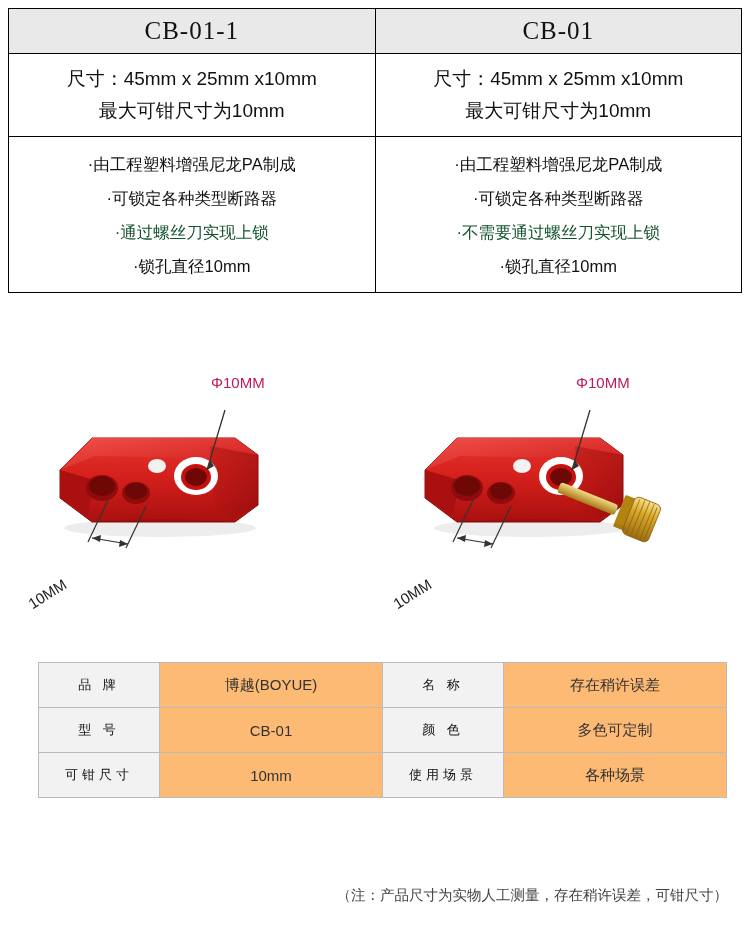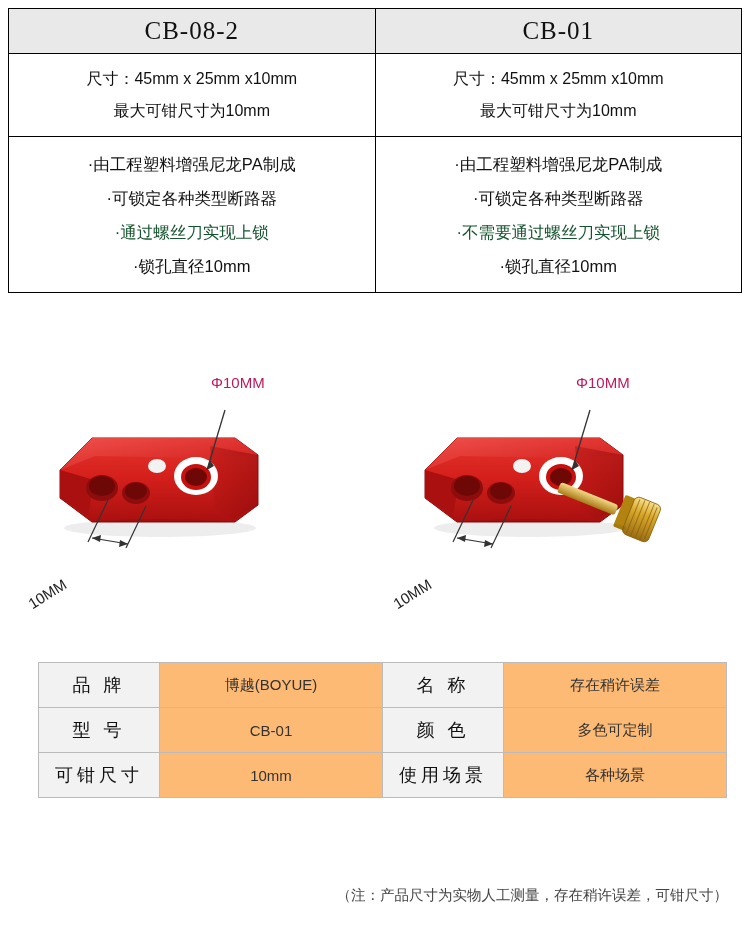--- a/index.html
+++ b/index.html
@@ -34,21 +34,21 @@
   .compare-head {
     background: #e9e9e9;
     height: 44px;
     font-family: "Liberation Serif", serif;
     font-size: 25px;
     font-weight: normal;
     letter-spacing: 1px;
   }
   .compare-dims {
     height: 82px;
-    font-size: 16px;
+    font-size: 19px;
     line-height: 32px;
     margin-top: 13px;
   }
   .compare-dims .line {
     display: block;
   }
   .compare-feats {
     height: 155px;
     font-size: 16.5px;
     line-height: 34px;
@@ -109,21 +109,21 @@
     border: 1px solid #bbb;
     height: 42px;
     text-align: center;
     vertical-align: middle;
     font-size: 15px;
   }
   .spec-table td.label {
     background: #f2f2f2;
     width: 118px;
     letter-spacing: 4px;
-    font-size: 18px;
+    font-size: 13px;
     margin-left: 20px;
   }
   .spec-table td.value {
     background: #fdba74;
     width: 220px;
     color: #333;
   }
 
   
   .footnote {
@@ -134,21 +134,21 @@
     color: #444;
     white-space: nowrap;
   }
 </style>
 </head>
 <body>
 
 <table class="compare-table">
   <tbody>
       <tr>
-    <th class="compare-head">CB-08-2</th>
+    <th class="compare-head">CB-01-1</th>
     <th class="compare-head">CB-01</th>
   </tr>
   <tr>
     <td class="compare-dims">
       <span class="line">尺寸：45mm x 25mm x10mm</span>
       <span class="line">最大可钳尺寸为10mm</span>
     </td>
     <td class="compare-dims">
       <span class="line">尺寸：45mm x 25mm x10mm</span>
       <span class="line">最大可钳尺寸为10mm</span>

